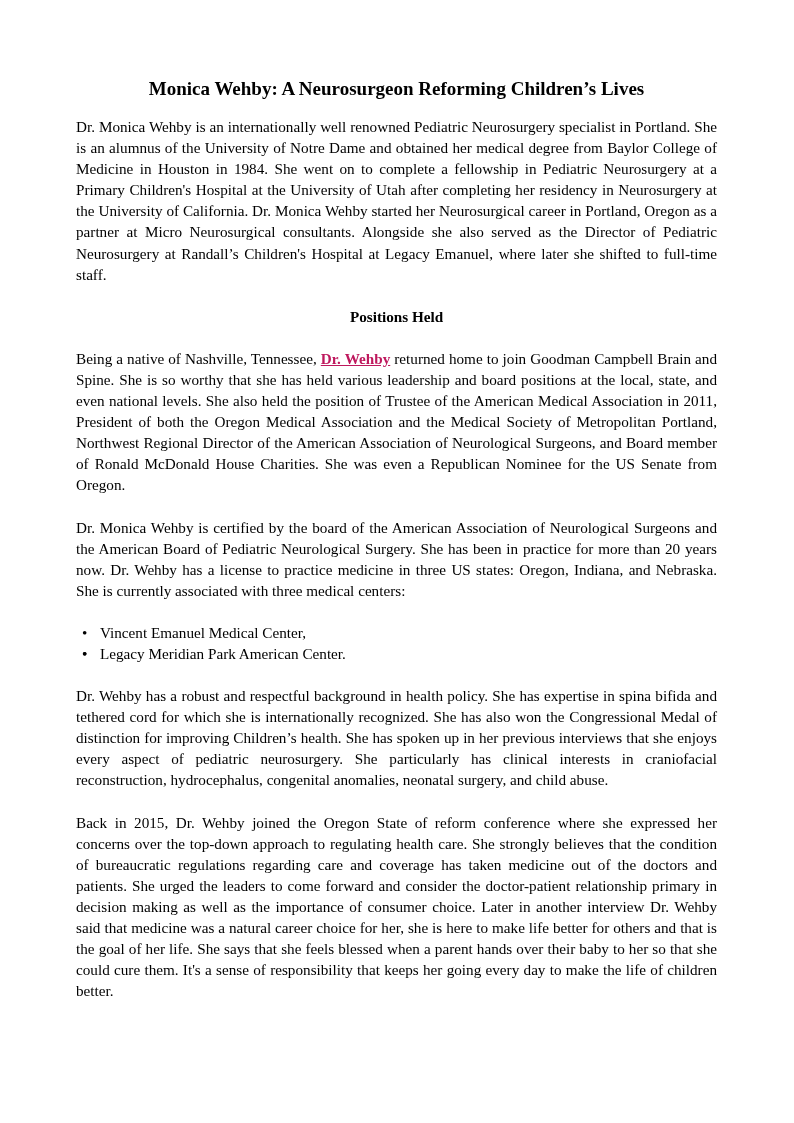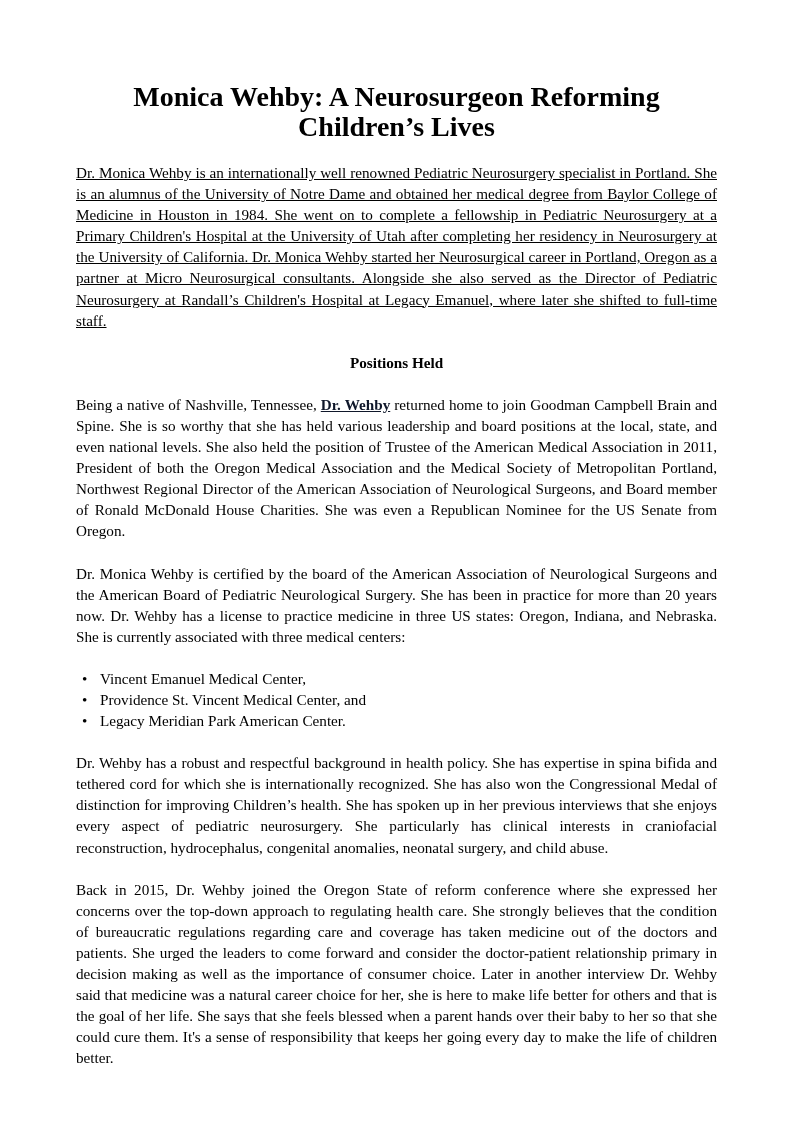--- a/index.html
+++ b/index.html
@@ -3,28 +3,28 @@
 <meta charset="utf-8">
 <style>
   html, body { margin:0; padding:0; background:#ffffff; }
   body { width:794px; height:1123px; overflow:hidden; }
   .page { position:relative; width:794px; height:1123px; }
   .content {
     position:absolute; left:76px; top:74px; width:641px;
     font-family:"Liberation Serif", serif; color:#000; font-size:15.2px; line-height:21.1px;
   }
   h1 {
-    font-family:"Liberation Serif", serif; font-weight:bold; font-size:28px; text-align:center;
-    margin:8px; line-height:30px; letter-spacing:0px;
+    font-family:"Liberation Serif", serif; font-weight:bold; font-size:19px; text-align:center;
+    margin:0; line-height:30px; letter-spacing:0px;
   }
   p { margin:0; text-align:justify; }
-  .p1 { margin-top:20px;text-decoration:underline; }
+  .p1 { margin-top:12px; }
   .gap { height:21px; }
   h2 { font-size:15.2px; font-weight:bold; margin:0; line-height:21.1px;text-align:center; }
-  a.link { color:#0f172a; font-weight:bold; text-decoration:underline; }
+  a.link { color:#be185d; font-weight:bold; text-decoration:underline; }
   ul { margin:0; padding:0; list-style:none; }
   ul li { position:relative; padding-left:24px; line-height:21.1px; }
   ul li .bullet { position:absolute; left:6px; top:0; }
 </style>
 </head>
 <body>
 
 <div class="page">
   <div class="content">
     <h1>Monica Wehby: A Neurosurgeon Reforming Children’s Lives</h1>
@@ -36,21 +36,21 @@
     <div class="gap"></div>
 
     <p><span>Being a native of Nashville, Tennessee, </span><a class="link" href="#">Dr. Wehby</a><span> returned home to join Goodman Campbell Brain and Spine. She is so worthy that she has held various leadership and board positions at the local, state, and even national levels. She also held the position of Trustee of the American Medical Association in 2011, President of both the Oregon Medical Association and the Medical Society of Metropolitan Portland, Northwest Regional Director of the American Association of Neurological Surgeons, and Board member of Ronald McDonald House Charities. She was even a Republican Nominee for the US Senate from Oregon.</span></p>
     <div class="gap"></div>
 
     <p>Dr. Monica Wehby is certified by the board of the American Association of Neurological Surgeons and the American Board of Pediatric Neurological Surgery. She has been in practice for more than 20 years now. Dr. Wehby has a license to practice medicine in three US states: Oregon, Indiana, and Nebraska. She is currently associated with three medical centers:</p>
     <div class="gap"></div>
 
     <ul>
       <li><span class="bullet">•</span><span>Vincent Emanuel Medical Center,</span></li>
-      <li><span class="bullet">•</span><span>Providence St. Vincent Medical Center, and</span></li>
+      <li><span class="bullet">•</span></li>
       <li><span class="bullet">•</span><span>Legacy Meridian Park American Center.</span></li>
     </ul>
     <div class="gap"></div>
 
     <p>Dr. Wehby has a robust and respectful background in health policy. She has expertise in spina bifida and tethered cord for which she is internationally recognized. She has also won the Congressional Medal of distinction for improving Children’s health. She has spoken up in her previous interviews that she enjoys every aspect of pediatric neurosurgery. She particularly has clinical interests in craniofacial reconstruction, hydrocephalus, congenital anomalies, neonatal surgery, and child abuse.</p>
     <div class="gap"></div>
 
     <p>Back in 2015, Dr. Wehby joined the Oregon State of reform conference where she expressed her concerns over the top-down approach to regulating health care. She strongly believes that the condition of bureaucratic regulations regarding care and coverage has taken medicine out of the doctors and patients. She urged the leaders to come forward and consider the doctor-patient relationship primary in decision making as well as the importance of consumer choice. Later in another interview Dr. Wehby said that medicine was a natural career choice for her, she is here to make life better for others and that is the goal of her life. She says that she feels blessed when a parent hands over their baby to her so that she could cure them. It's a sense of responsibility that keeps her going every day to make the life of children better.</p>
   </div>
 </div>

